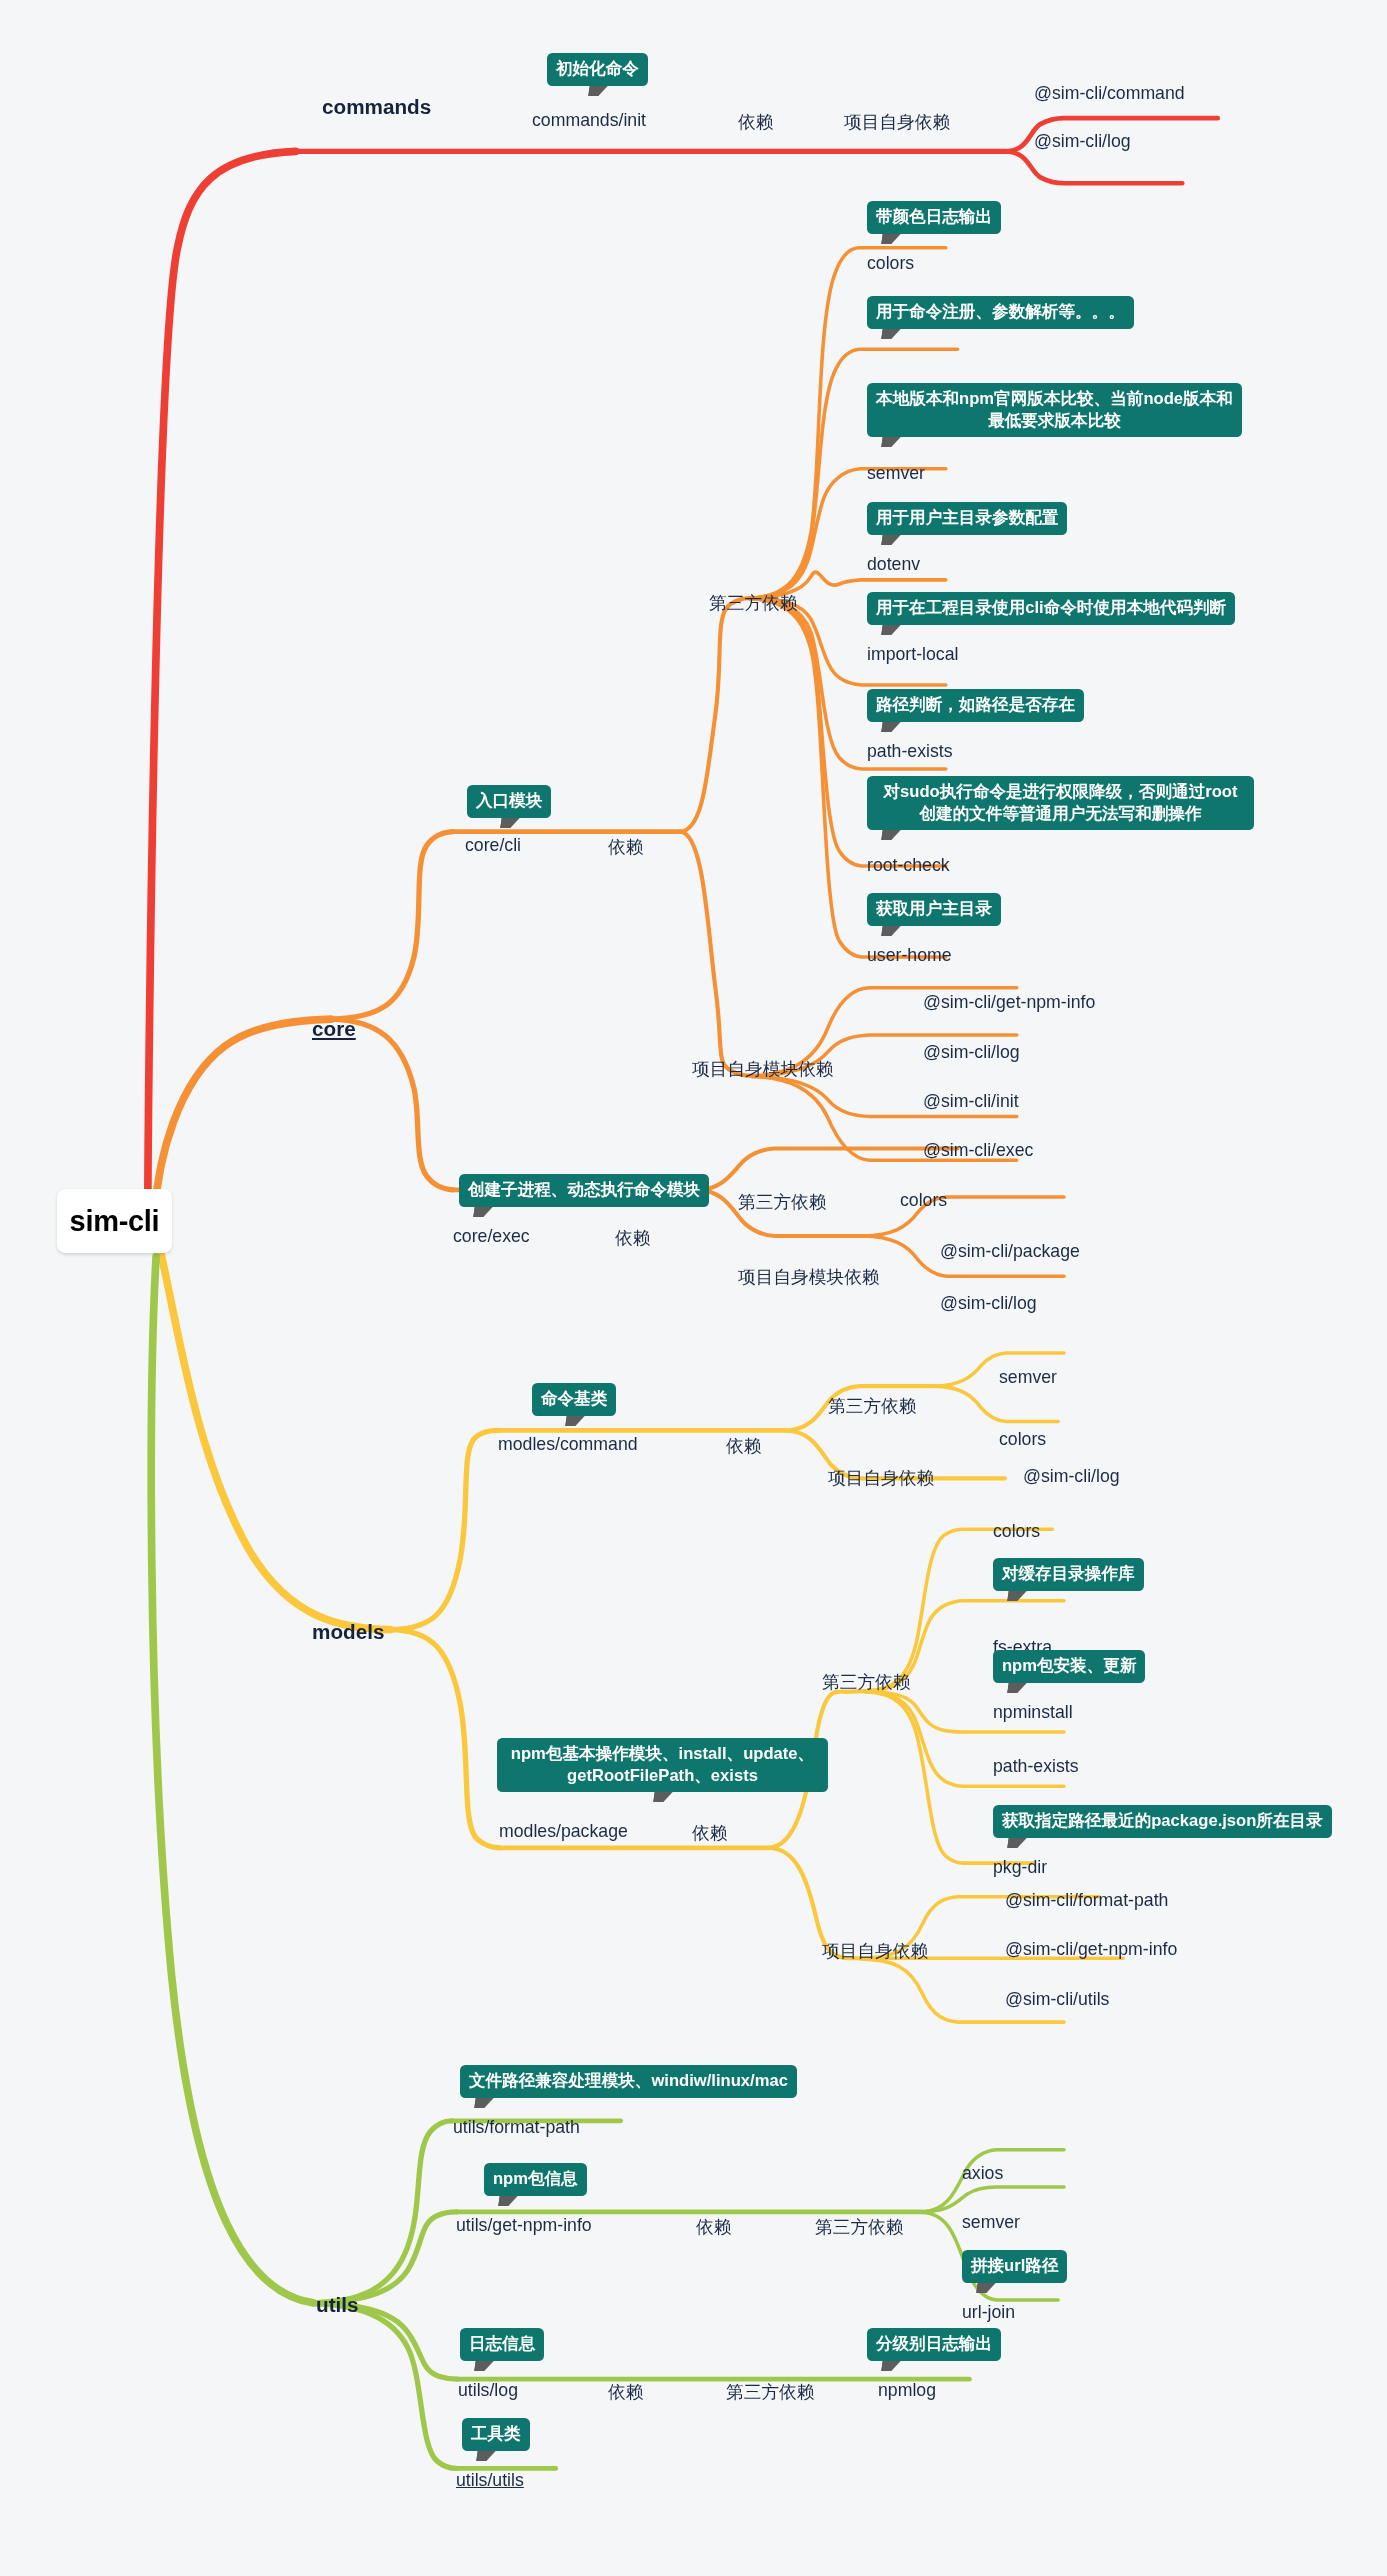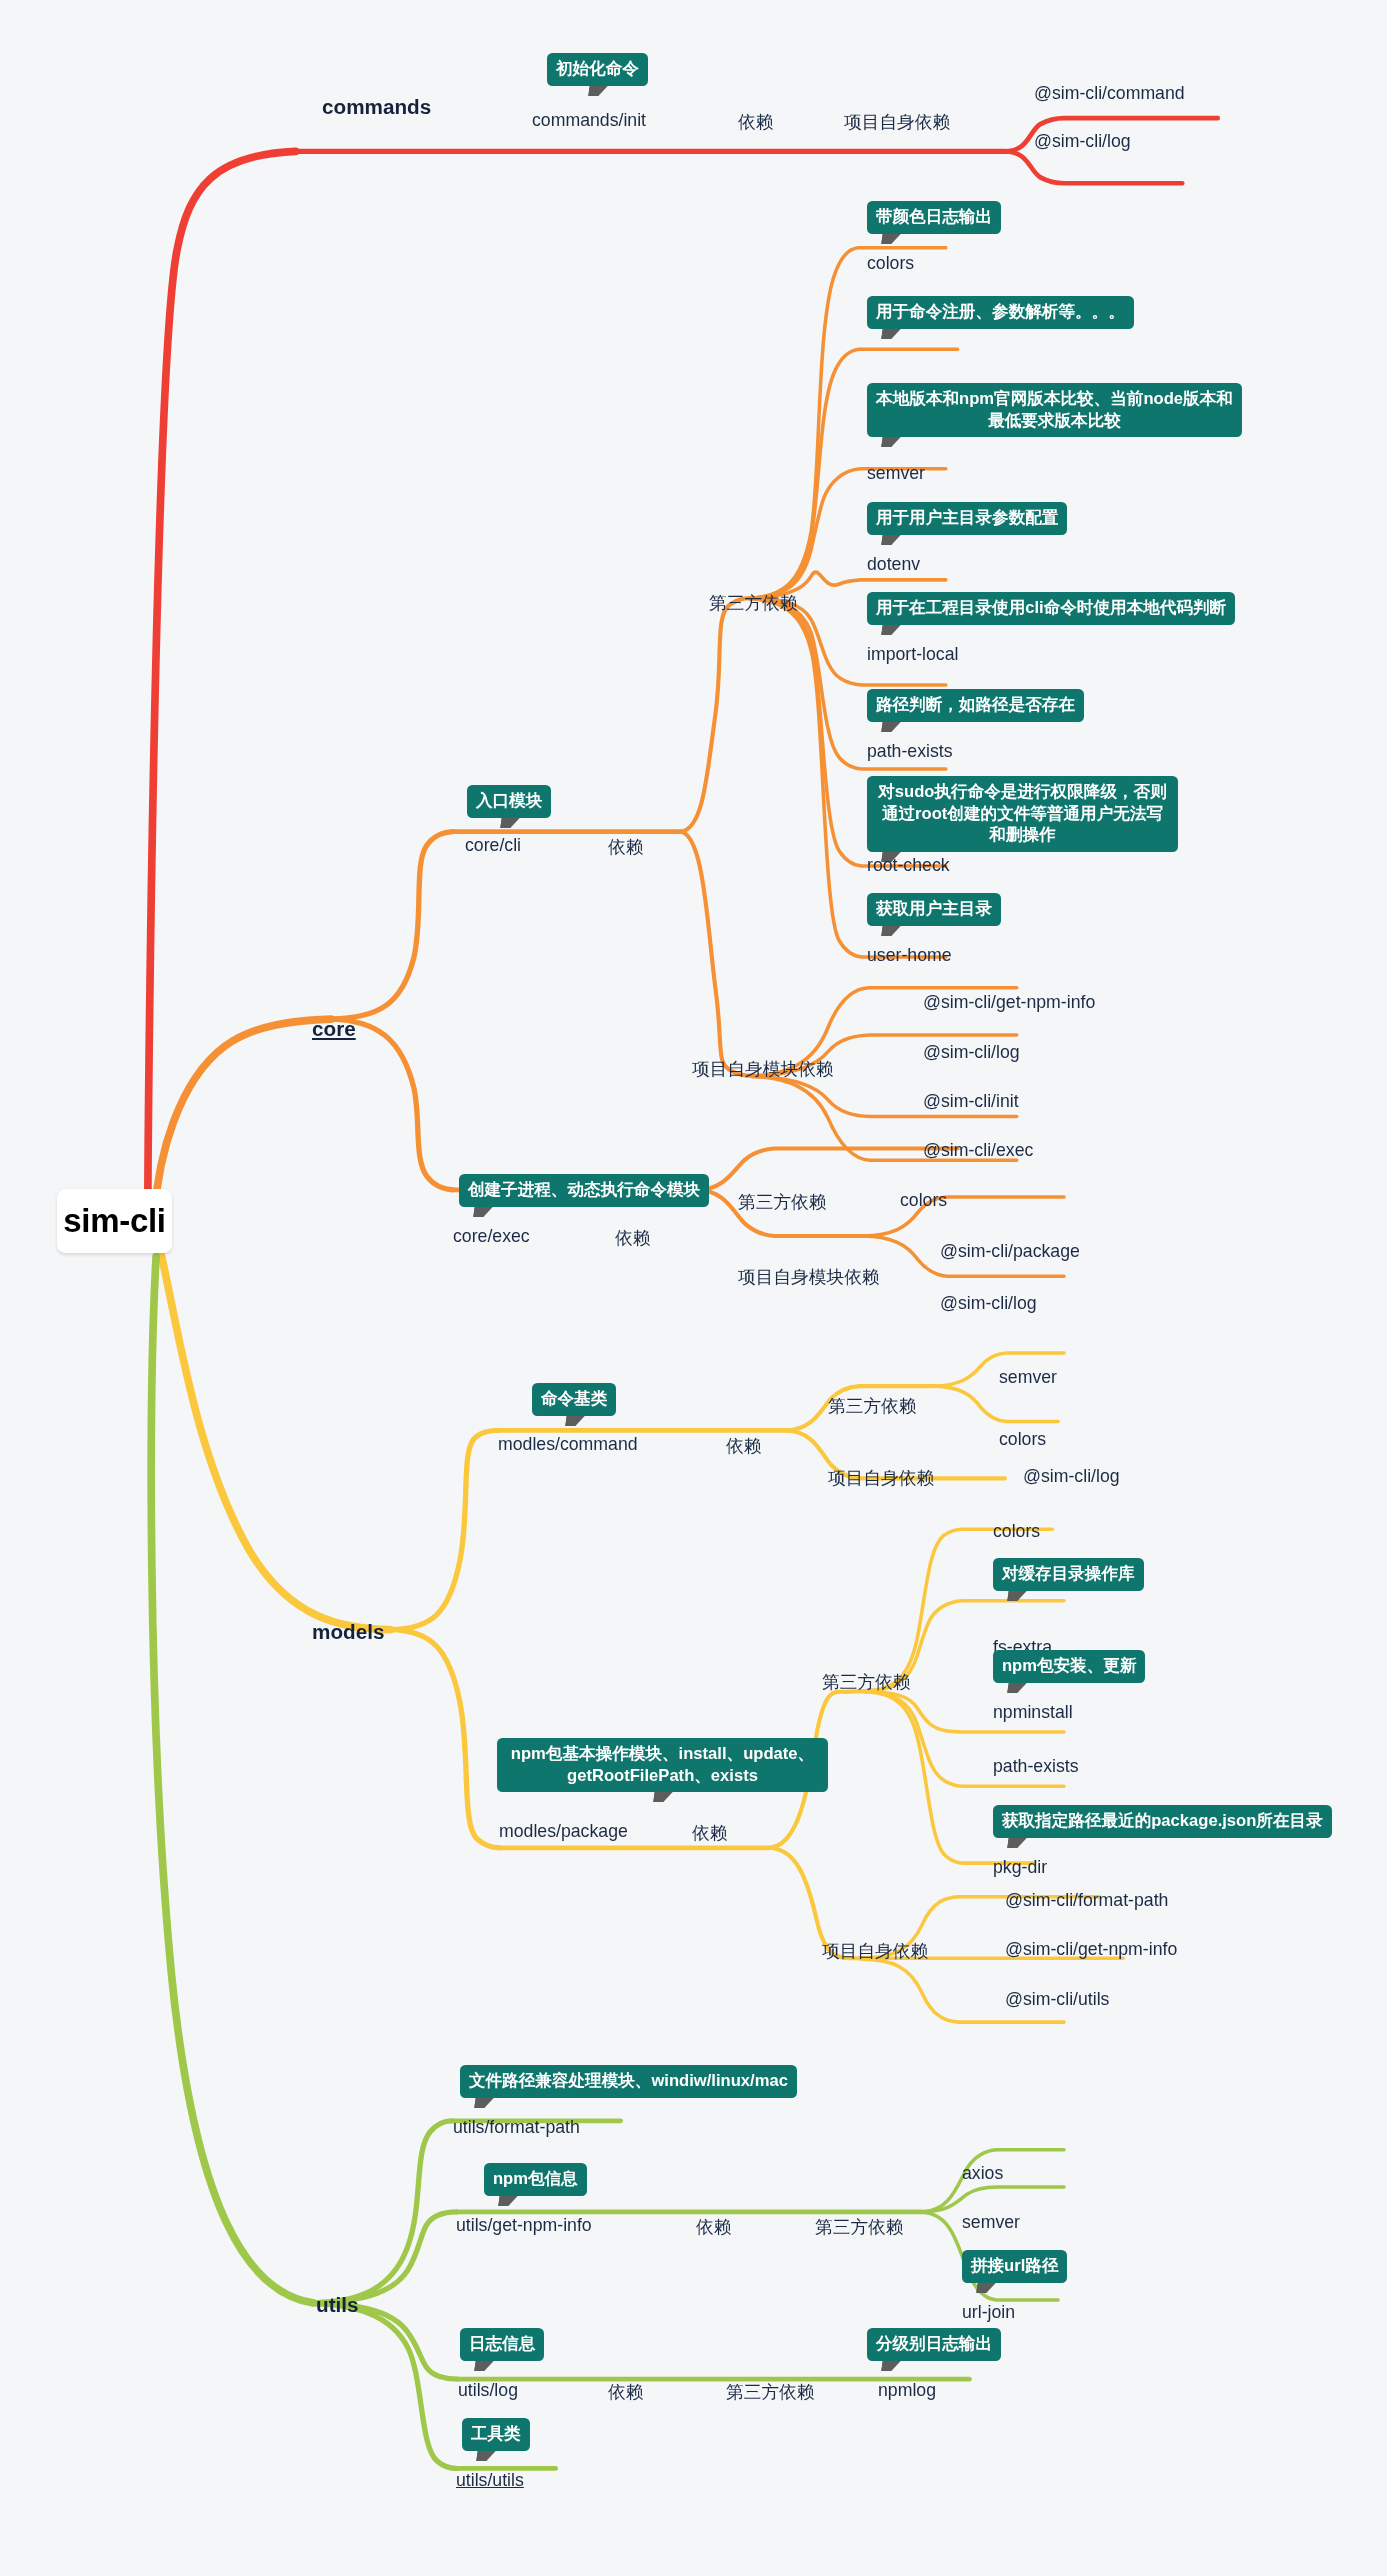--- a/index.html
+++ b/index.html
@@ -14,21 +14,21 @@
   #mindmap { position:absolute; inset:0; }
   svg.edges { position:absolute; left:0; top:0; width:1388px; height:2576px; pointer-events:none; }
 
   
   .root-node {
     position:absolute;
     background:#ffffff;
     border-radius:8.3px;
     box-shadow:0 1.2px 3.5px rgba(0,0,0,0.13);
     display:flex; align-items:center; justify-content:center;
-    font-weight:bold; color:#000; font-size:33px;
+    font-weight:bold; color:#000; font-size:29px;
     letter-spacing:-0.3px;
   }
 
   
   .branch-label {
     position:absolute;
     font-weight:bold;
     font-size:20.7px;
     color:#15233c;
     white-space:nowrap;
@@ -205,21 +205,21 @@
 
   <div class="note" style="left:867px; top:502px;">用于用户主目录参数配置</div>
   <div class="node" style="left:867px; top:554px;">dotenv</div>
 
   <div class="note" style="left:867px; top:592px;">用于在工程目录使用cli命令时使用本地代码判断</div>
   <div class="node" style="left:867px; top:644px;">import-local</div>
 
   <div class="note" style="left:867px; top:689px;">路径判断，如路径是否存在</div>
   <div class="node" style="left:867px; top:741px;">path-exists</div>
 
-  <div class="note wrap" style="left:867px; top:776px; width:311px;">对sudo执行命令是进行权限降级，否则通过root创建的文件等普通用户无法写和删操作</div>
+  <div class="note wrap" style="left:867px; top:776px; width:387px;">对sudo执行命令是进行权限降级，否则通过root创建的文件等普通用户无法写和删操作</div>
   <div class="node" style="left:867px; top:855px;">root-check</div>
 
   <div class="note" style="left:867px; top:893px;">获取用户主目录</div>
   <div class="node" style="left:867px; top:945px;">user-home</div>
 
   <div class="node" style="left:692px; top:1057px;">项目自身模块依赖</div>
   <div class="node" style="left:923px; top:992px;">@sim-cli/get-npm-info</div>
   <div class="node" style="left:923px; top:1042px;">@sim-cli/log</div>
   <div class="node" style="left:923px; top:1091px;">@sim-cli/init</div>
   <div class="node" style="left:923px; top:1140px;">@sim-cli/exec</div>

